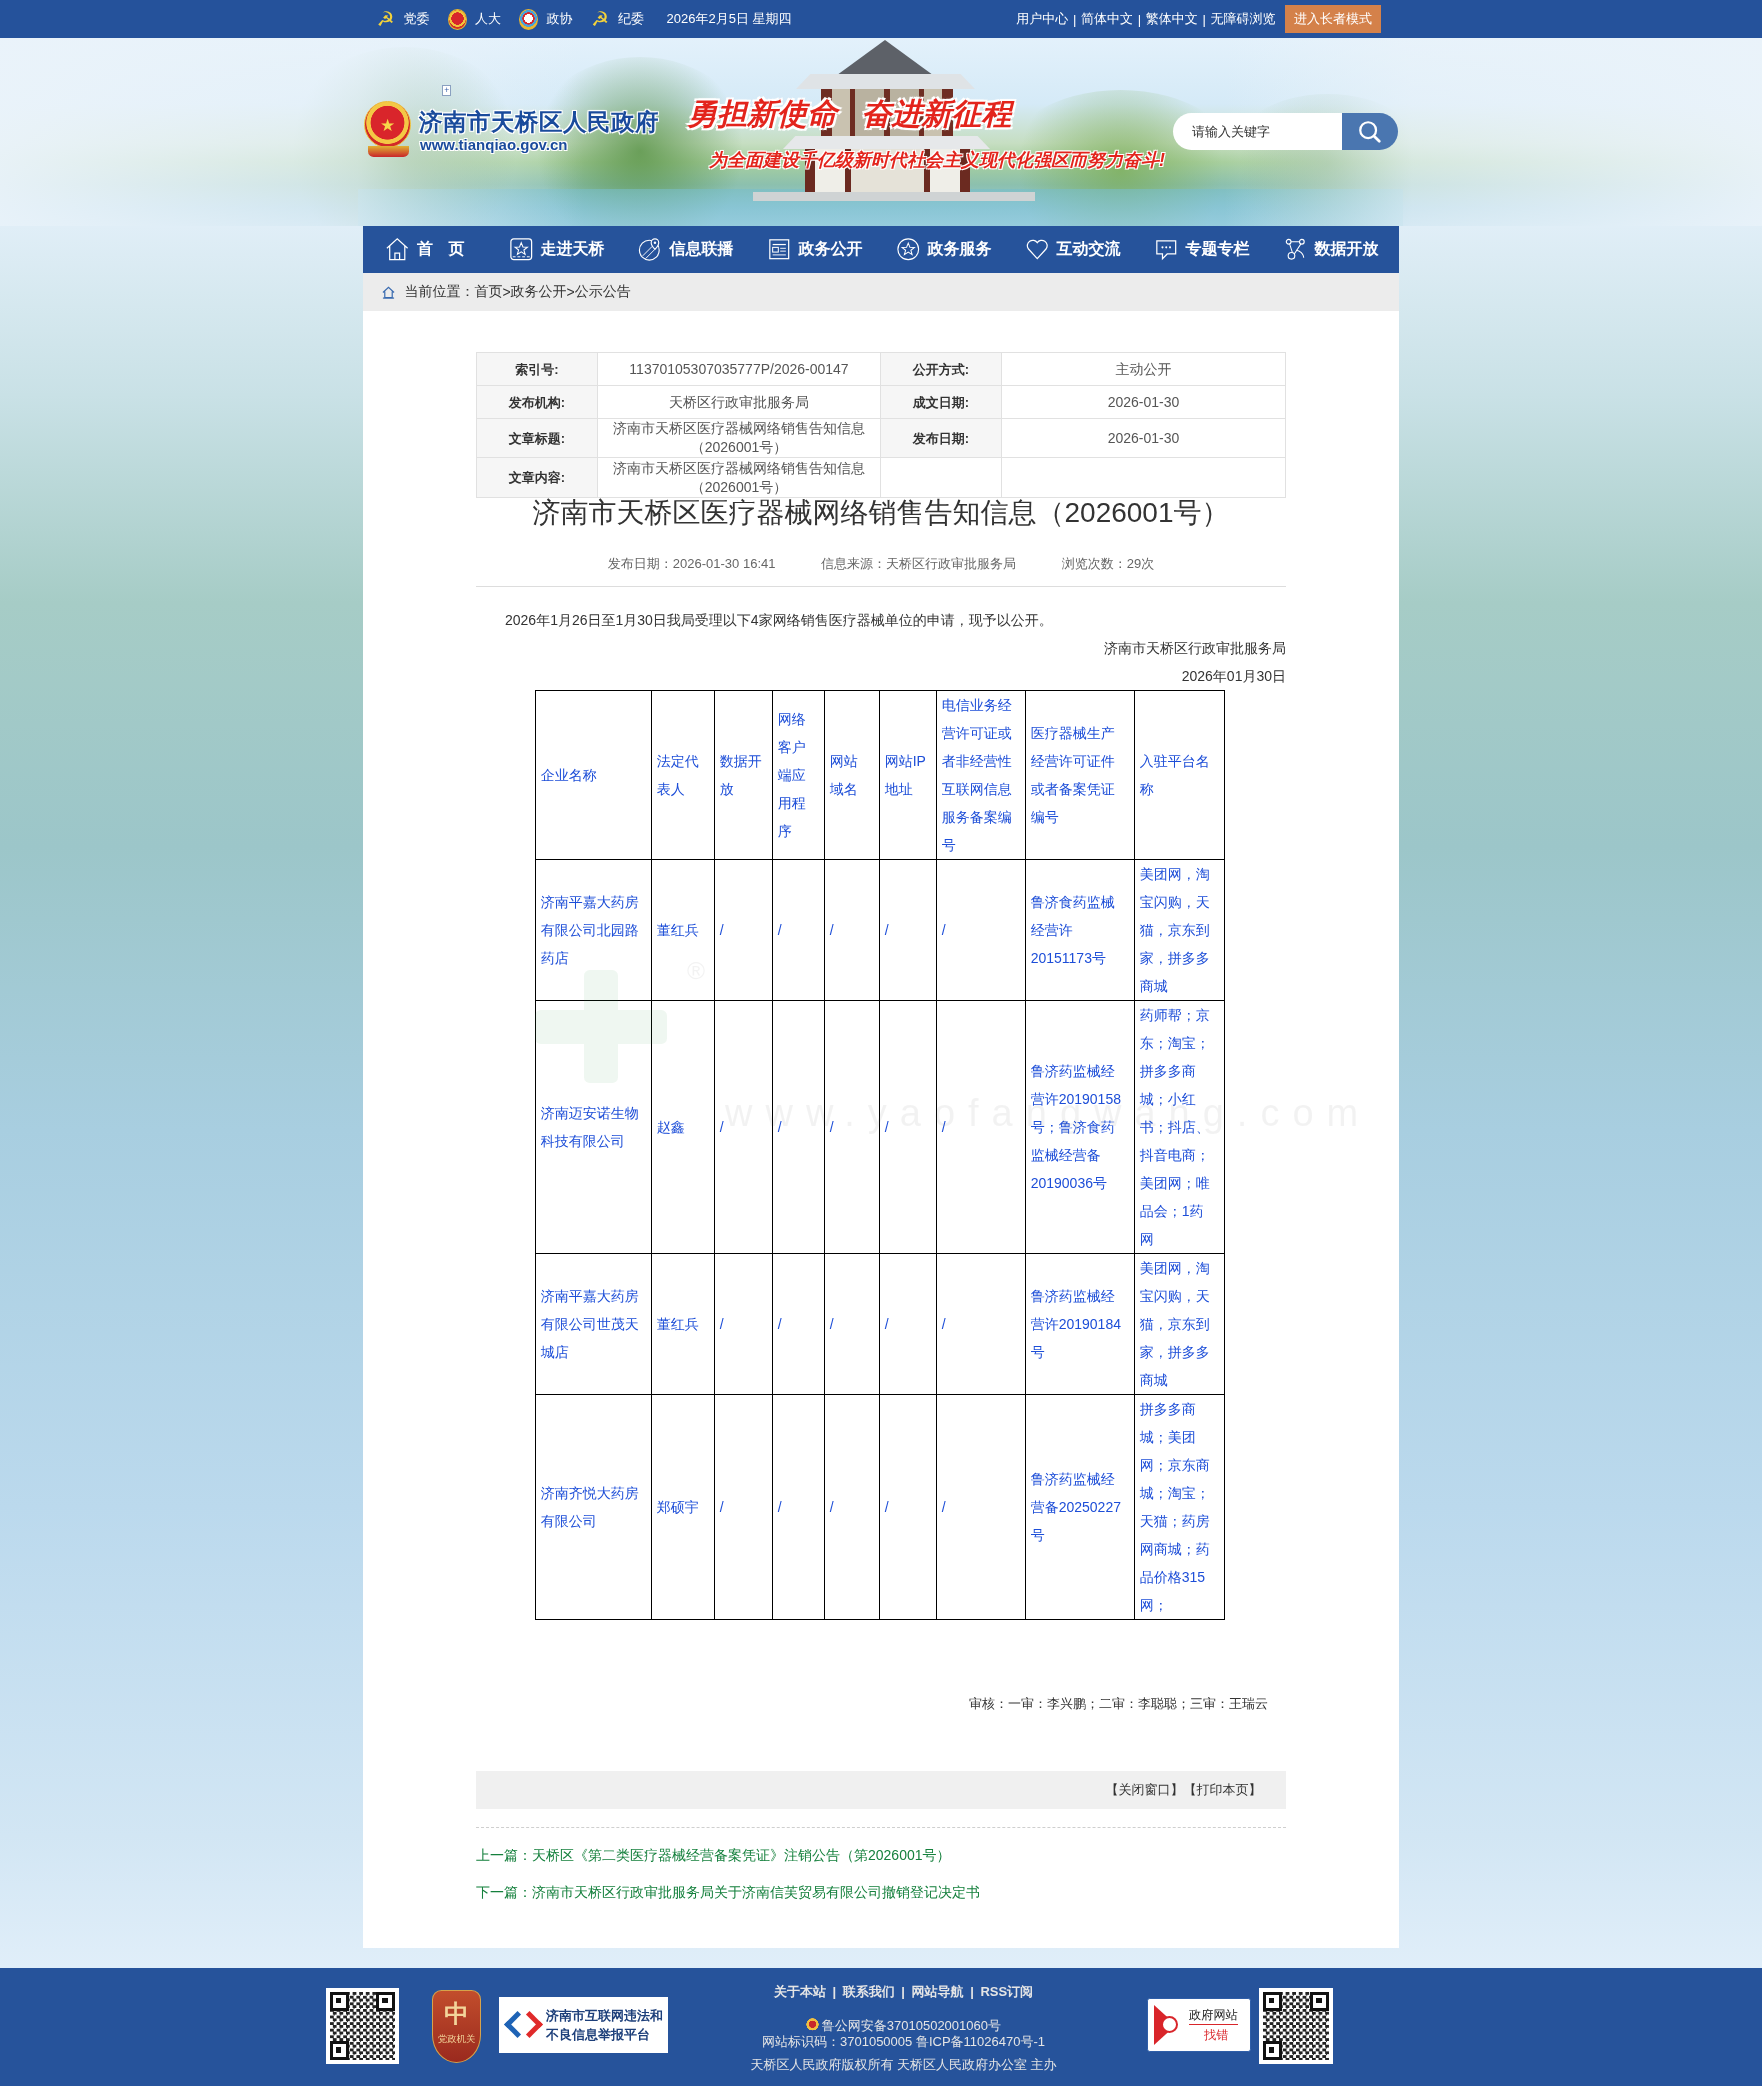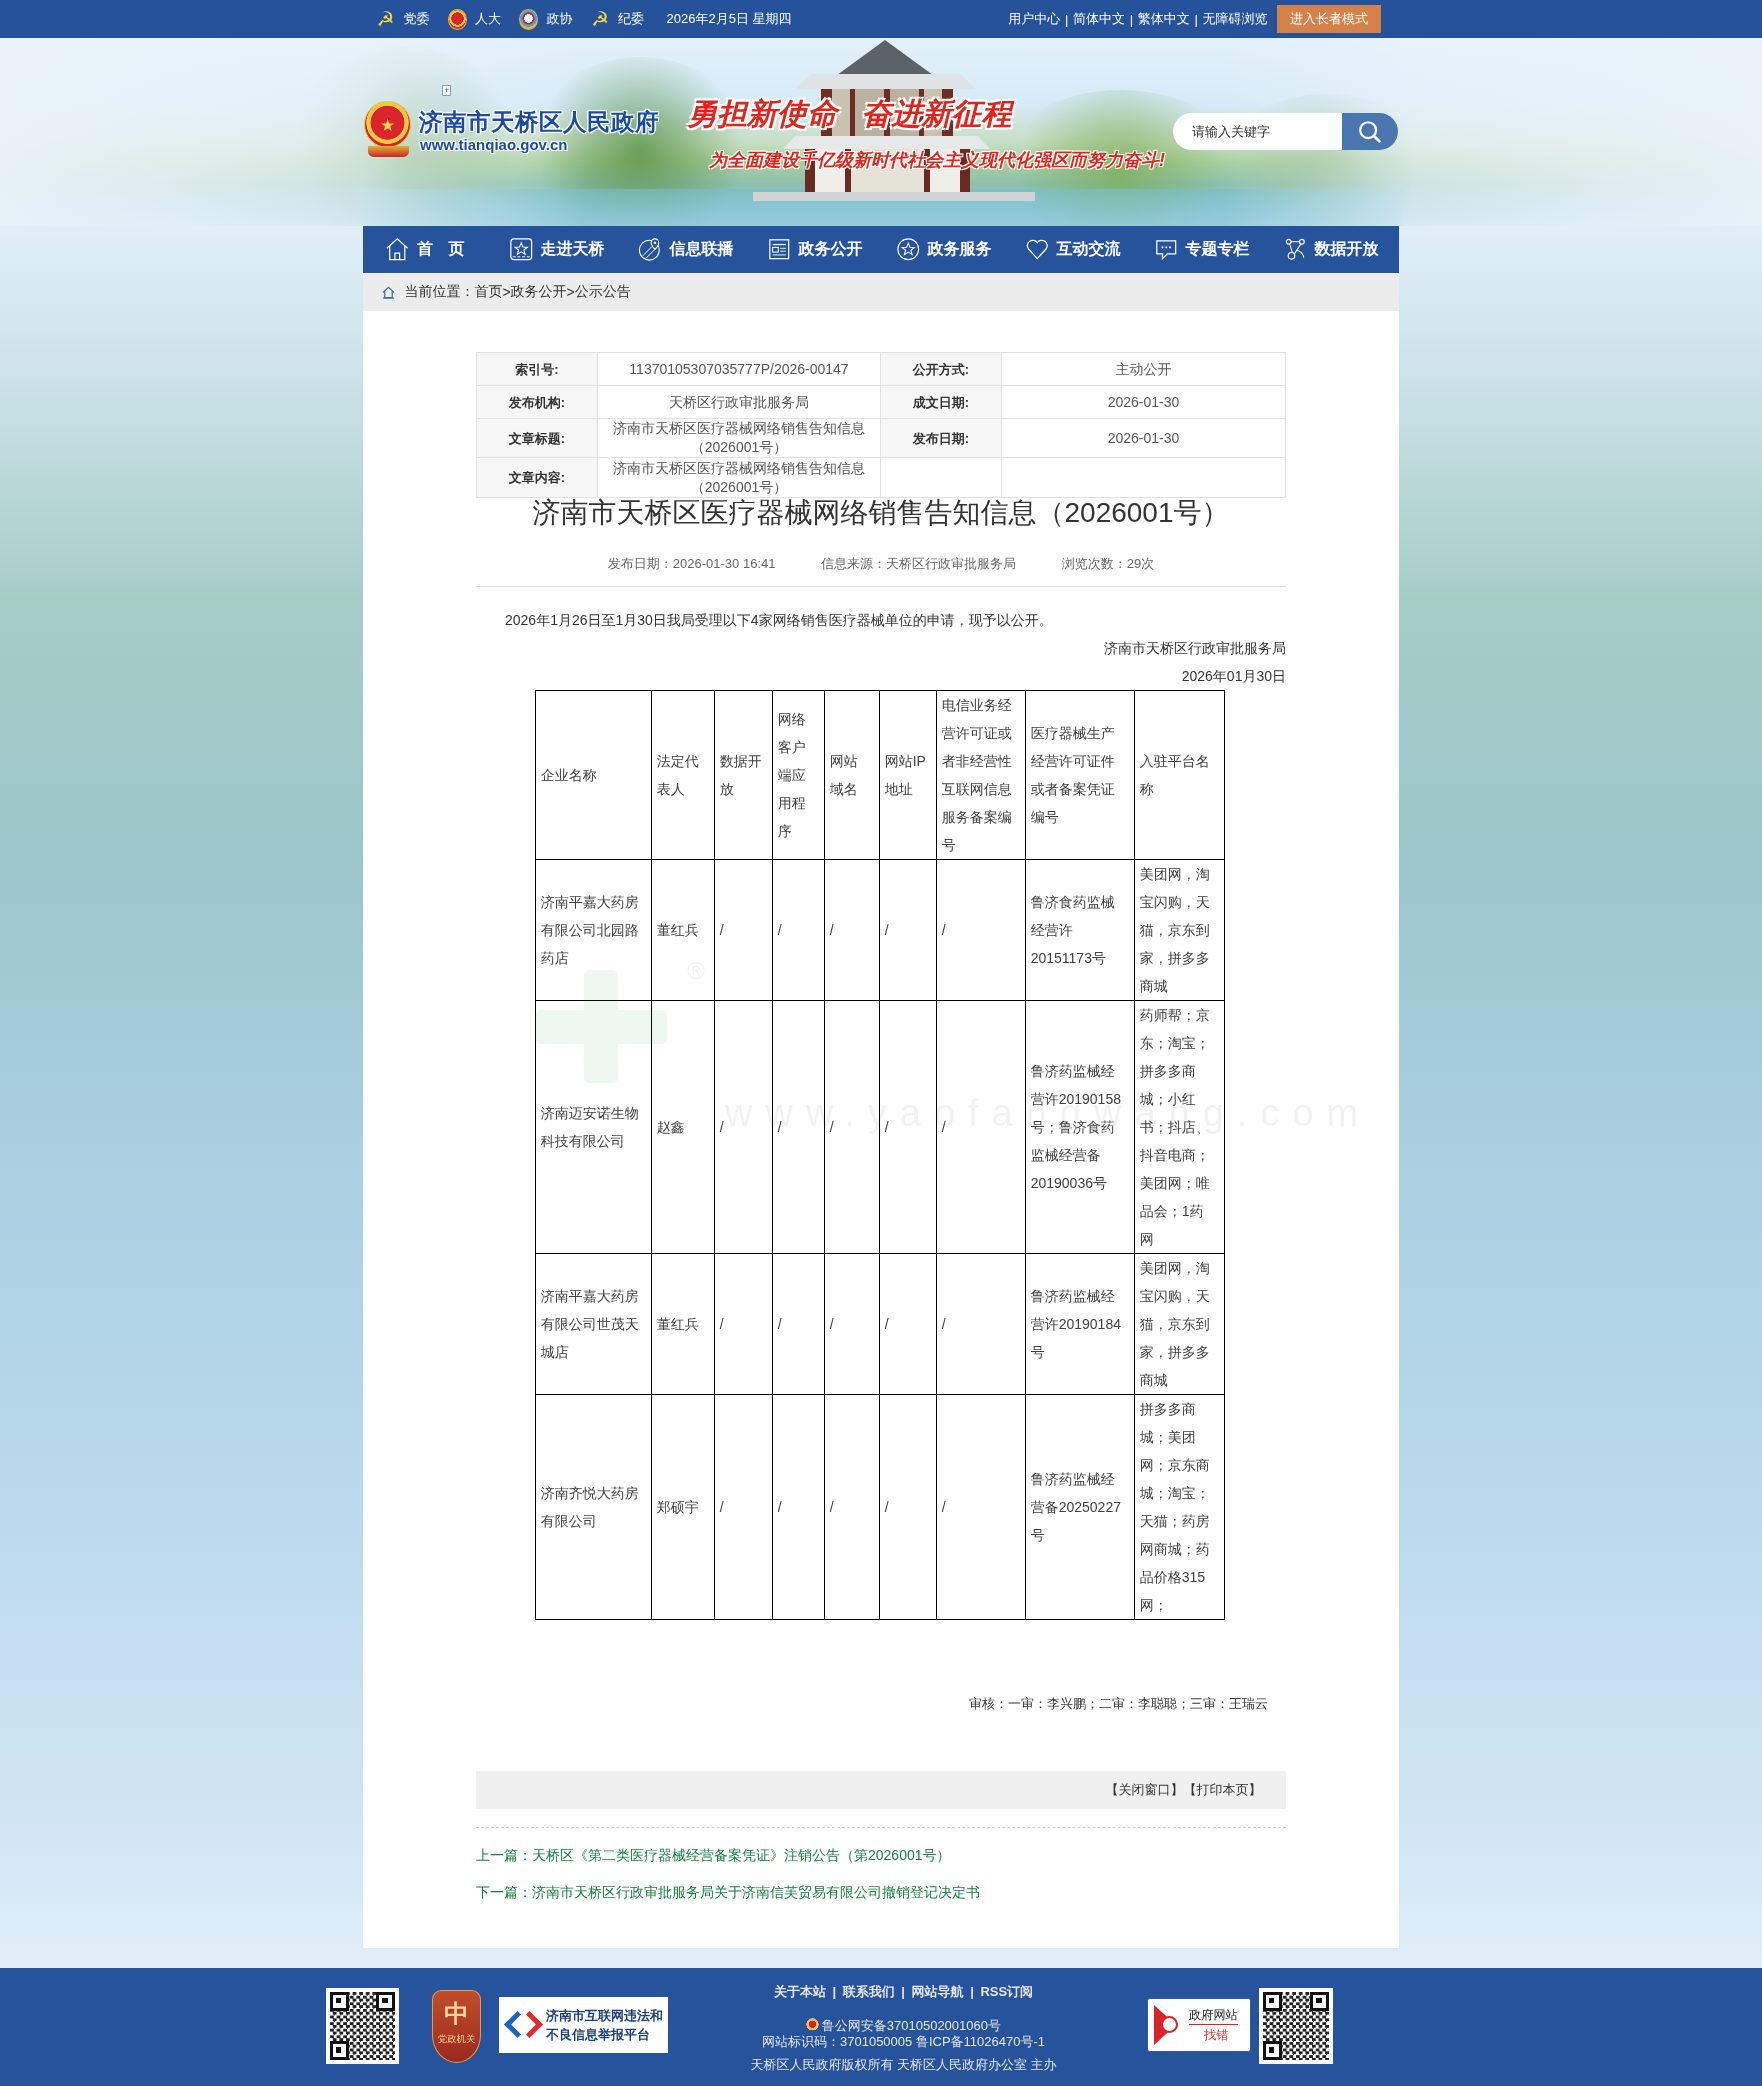--- a/index.html
+++ b/index.html
@@ -15,21 +15,21 @@
   .tb-left { position: absolute; left: 375px; top: 0; height: 38px; display: flex; align-items: center; color: #fff; font-size: 13px; }
   .tb-item { display: flex; align-items: center; margin-right: 17px; cursor: pointer; }
   .tb-icon { width: 21px; height: 21px; margin-right: 7.5px; display: inline-flex; align-items: center; justify-content: center; }
   .hammer { color: #f3d23a; font-size: 20px; line-height: 21px; font-family: "DejaVu Sans", sans-serif; font-weight: bold; }
   .emblem-small { width: 19px; height: 21px; border-radius: 50%; background: radial-gradient(circle at 50% 45%, #d8262b 0 45%, #f1c43c 47% 60%, #d23028 62% 100%); border: 0.9px solid #e8b630; }
   .cppcc-small { width: 19px; height: 21px; border-radius: 50%; background: radial-gradient(circle at 50% 45%, #ffffff 0 28%, #d8262b 30% 40%, #4aa3d8 42% 55%, #e8b630 57% 100%); }
   .tb-date { margin-left: 5.6px; }
   .tb-right { position: absolute; right: 382px; top: 0; height: 38px; display: flex; align-items: center; color: #fff; font-size: 13px; }
   .tb-link { cursor: pointer; }
   .tb-sep { margin: 0 4.7px; }
-  .elder-btn { margin-left: 9.4px; width: 104px; height: 28px; line-height: 28px; text-align: center; background: #d4814a; color: #fff; font-size: 13px; cursor: pointer; }
+  .elder-btn { margin-left: 9.4px; width: 96px; height: 28px; line-height: 28px; text-align: center; background: #d4814a; color: #fff; font-size: 13px; cursor: pointer; }
 
   
   .banner { position: absolute; left: 0; top: 38px; width: 1763px; height: 188px; overflow: hidden;
     background: linear-gradient(180deg, #e3f1fb 0%, #d5eaf7 35%, #c6dec2 56%, #a8cf9e 66%, #8cc0ae 78%, #93c7d7 90%, #a9d3e5 100%); }
   .tree { position: absolute; border-radius: 50%; }
   .banner-fade { position: absolute; left: 0; top: 0; width: 1763px; height: 188px;
     background: linear-gradient(90deg, rgba(234,243,250,0.96) 0px, rgba(234,243,250,0.7) 358px, rgba(234,243,250,0) 584px, rgba(234,243,250,0) 1224px, rgba(234,243,250,0.7) 1412px, rgba(234,243,250,0.96) 1763px); }
   .pav { position: absolute; }
   .logo-emblem { position: absolute; left: 364px; top: 63px; width: 49px; height: 58px; }
   .logo-emblem .disc { width: 47px; height: 47px; border-radius: 50%;
@@ -73,21 +73,21 @@
 
   .art-title { position: absolute; left: 0; top: 185px; width: 1036px; text-align: center; font-size: 28px; color: #333; line-height: 34px; white-space: nowrap; }
   .art-meta { position: absolute; left: 0; top: 243px; width: 1036px; text-align: center; font-size: 13px; color: #666; line-height: 19px; }
   .art-meta span.m { margin: 0 21px; }
   .art-hr { position: absolute; left: 113px; top: 275px; width: 810px; height: 0; border-top: 0.9px solid #ddd; }
   .art-body { position: absolute; left: 113px; top: 295px; width: 810px; font-size: 14px; line-height: 28px; color: #333; }
   .art-body .intro { text-indent: 29px; margin: 0; }
   .art-body .right { text-align: right; margin: 0; }
 
   .data-table { position: absolute; left: 172px; top: 379px; width: 690px; border-collapse: collapse; table-layout: fixed; }
-  .data-table th, .data-table td { border: 0.9px solid #000; font-size: 14px; line-height: 28px; font-weight: normal; color: #404040; text-align: left; vertical-align: middle; padding: 0 9.4px 0 4.7px; word-break: normal; overflow-wrap: normal; }
+  .data-table th, .data-table td { border: 0.9px solid #000; font-size: 14px; line-height: 28px; font-weight: normal; color: #1d4ed8; text-align: left; vertical-align: middle; padding: 0 9.4px 0 4.7px; word-break: normal; overflow-wrap: normal; }
 
   .audit { position: absolute; right: 131px; top: 1383px; font-size: 13px; line-height: 19px; color: #333; white-space: nowrap; }
   .tools { position: absolute; left: 113px; top: 1460px; width: 810px; height: 38px; background: #f0f0f0; text-align: right; padding-right: 24.5px; line-height: 38px; font-size: 13px; color: #333; }
   .tools span { cursor: pointer; }
   .dash { position: absolute; left: 113px; top: 1516px; width: 810px; border-top: 0.9px dashed #cfcfcf; }
   .pn { position: absolute; left: 113px; font-size: 14px; line-height: 19px; color: #15803d; white-space: nowrap; cursor: pointer; }
 
   .watermark { position: absolute; left: 527px; top: 951px; width: 716px; height: 188px; pointer-events: none; opacity: 0.07; }
   .wm-cross { position: absolute; left: 7.5px; top: 19px; width: 132px; height: 113px; }
   .wm-cross .h { position: absolute; left: 0; top: 40px; width: 132px; height: 34px; background: #2f9a45; border-radius: 5.6px; }

